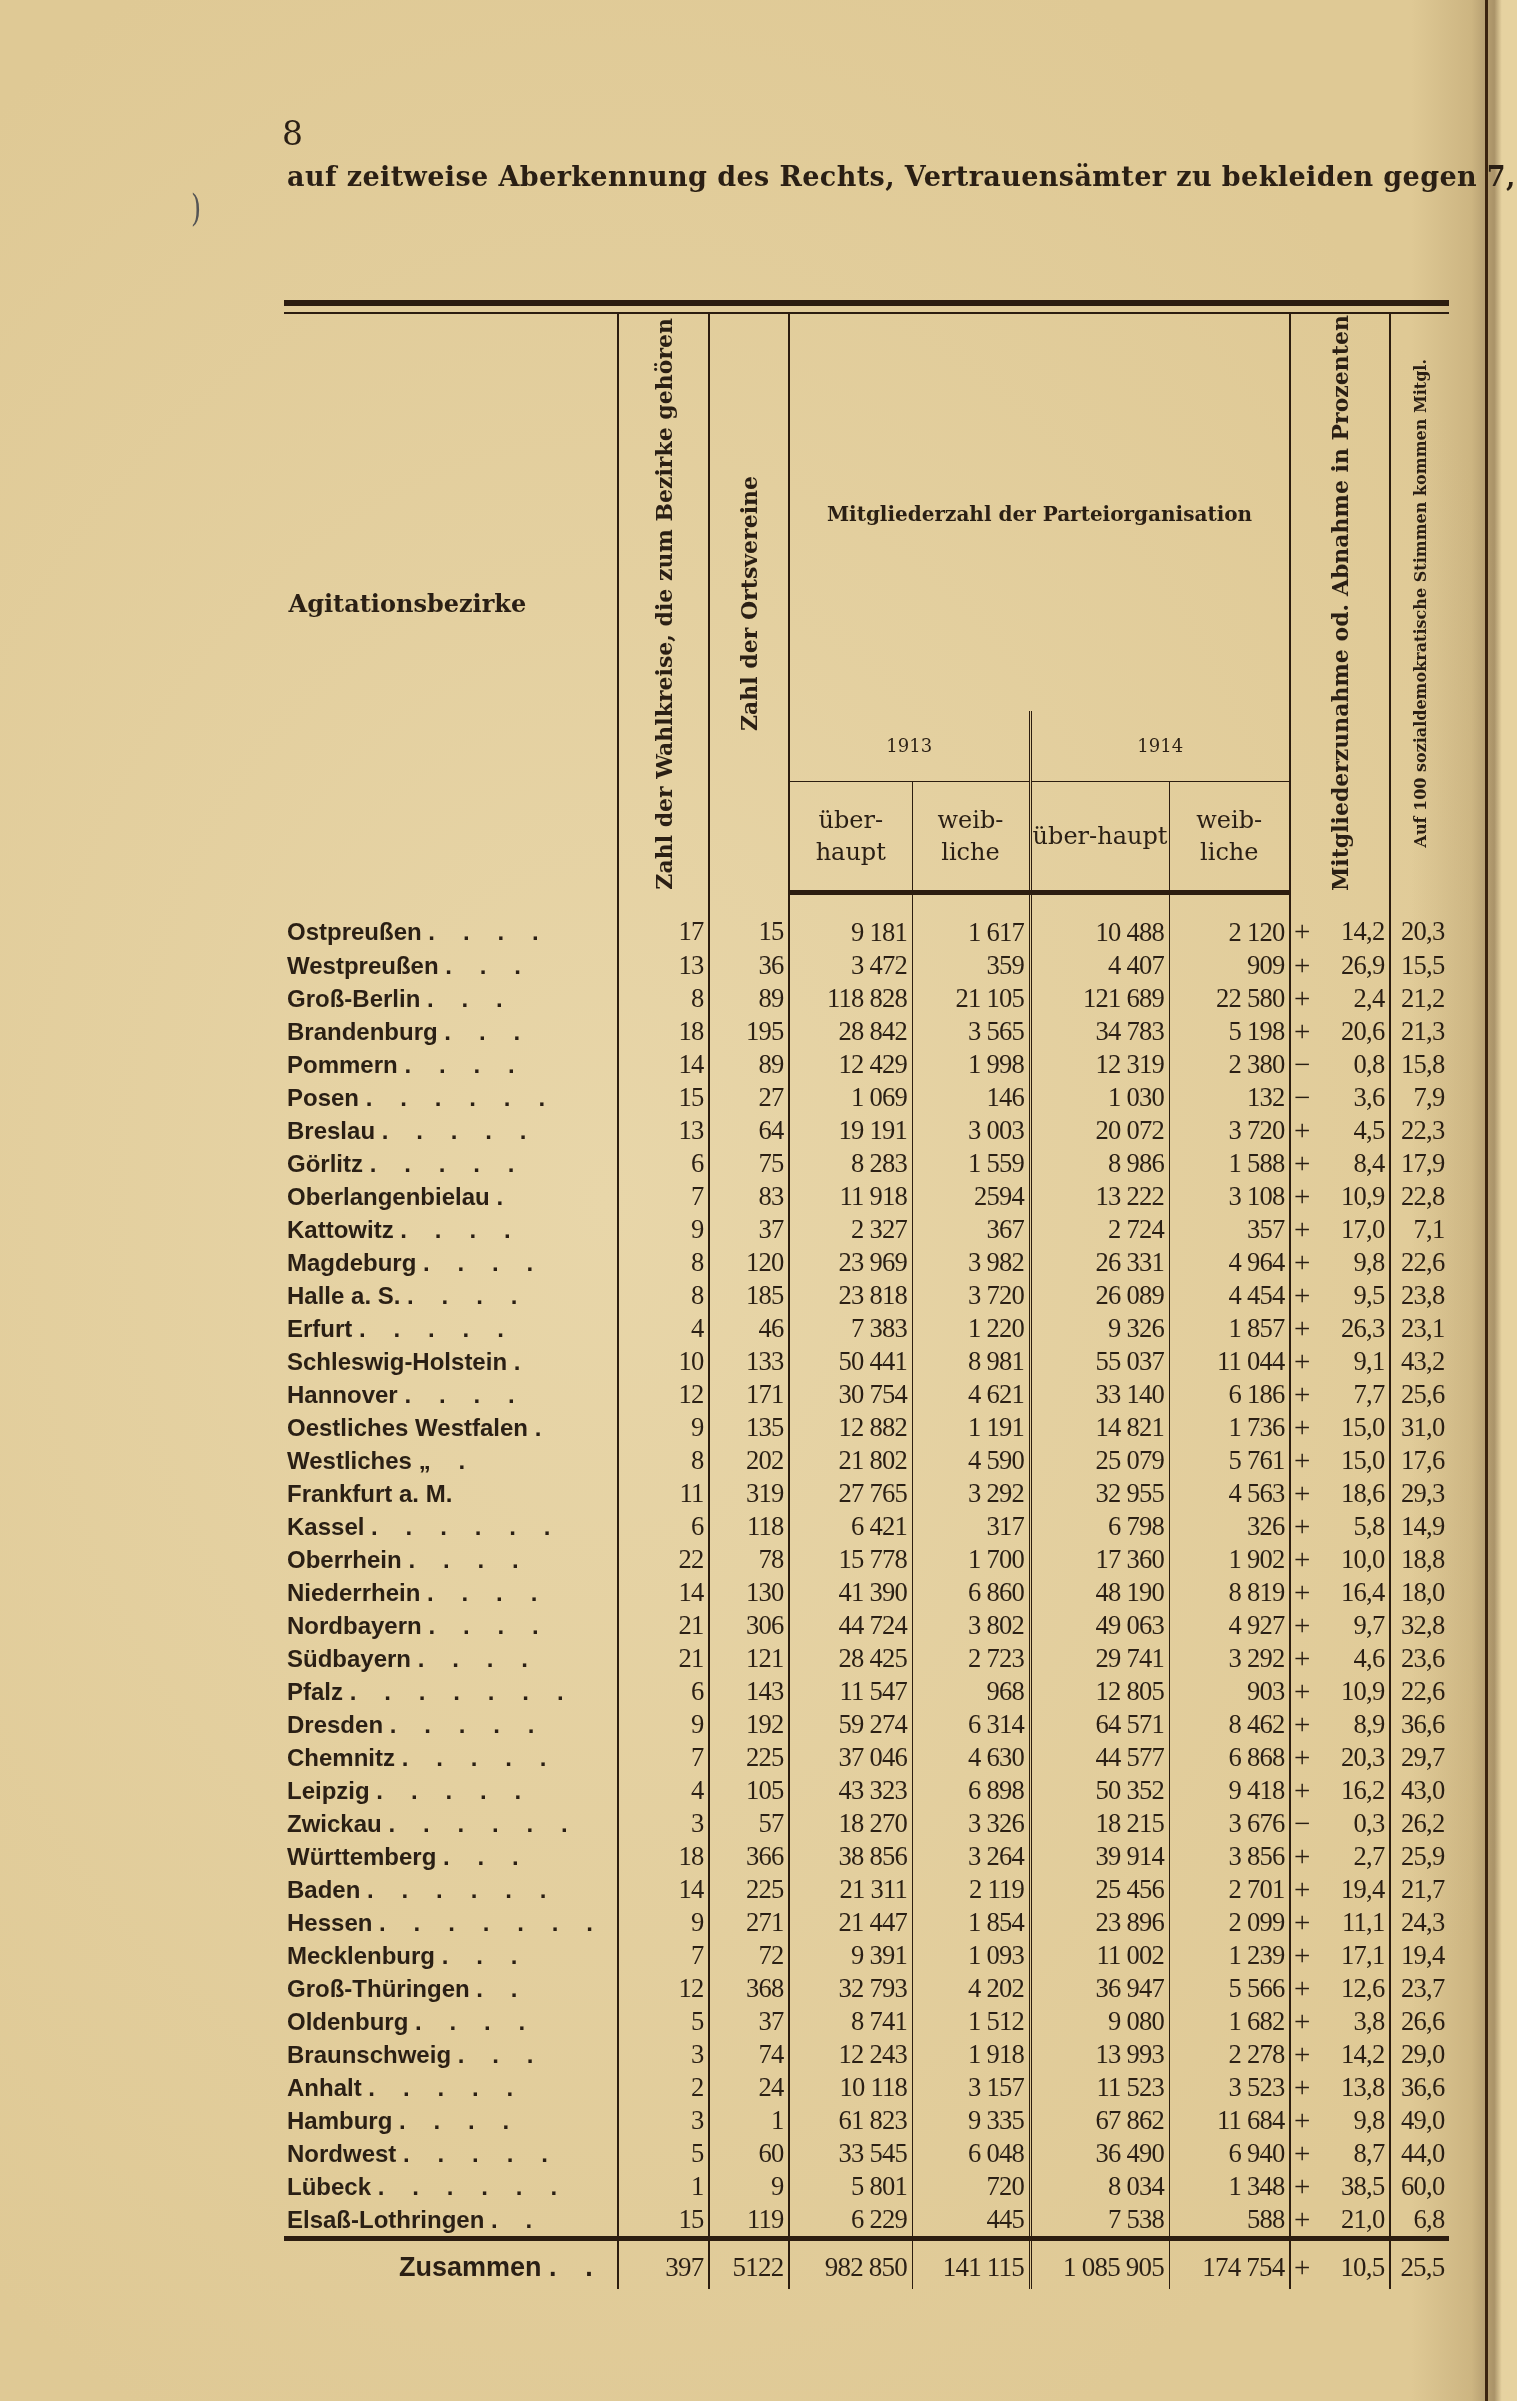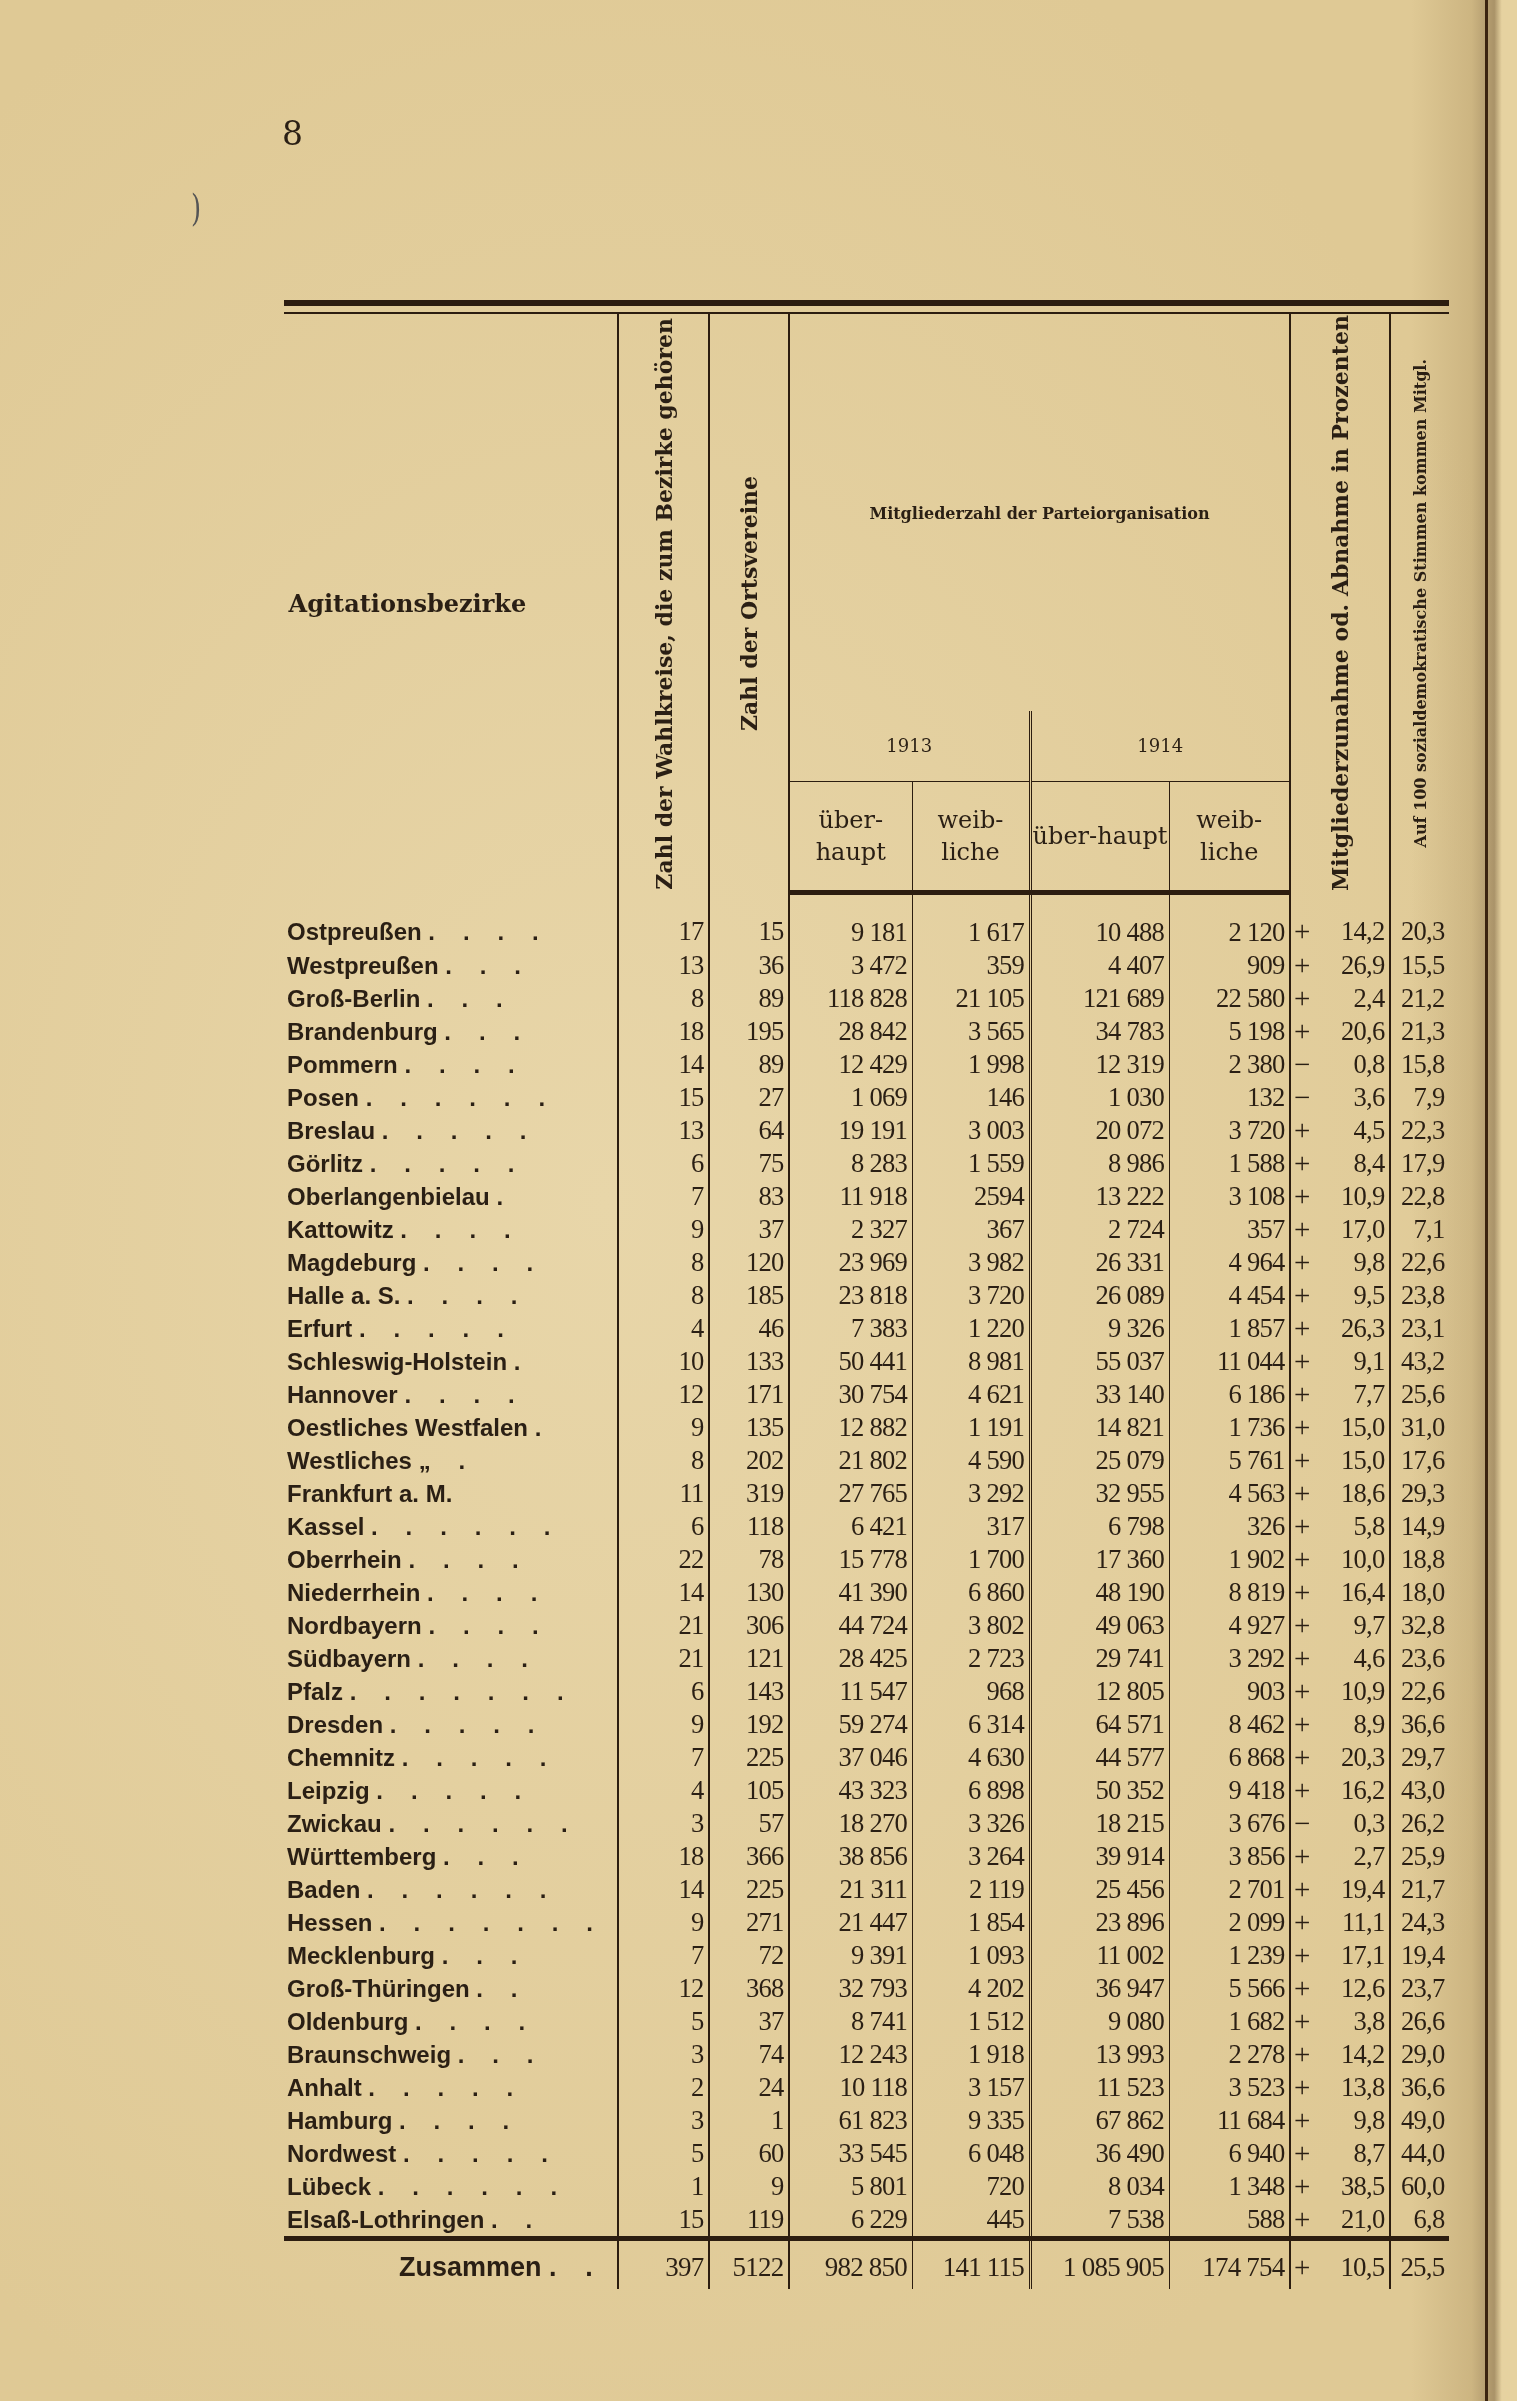--- a/index.html
+++ b/index.html
@@ -56,21 +56,21 @@
 
   th { font-weight: normal; color: #2a1f14; }
   .hdr th { border-bottom: 0; }
   .vert {
     writing-mode: vertical-rl; transform: rotate(180deg);
     font-size: 22px; line-height: 26px; white-space: nowrap;
     margin: 0 auto; font-weight: bold;
   }
   .vert.small { font-size: 16px; line-height: 19px; }
   .hdr-name { font-size: 24px; font-weight: bold; text-align: left; padding-left: 4.6px; vertical-align: middle; }
-  .hdr-group { font-size: 16px; line-height: 38px; font-weight: bold; padding: 23px 6px 21px; border-bottom: 1.5px solid #2c1d10; }
+  .hdr-group { font-size: 20px; line-height: 38px; font-weight: bold; padding: 23px 6px 21px; border-bottom: 1.5px solid #2c1d10; }
   .hdr-year { font-size: 18px; height: 68px; border-bottom: 1.5px solid #2c1d10; }
   .hdr-sub  { font-size: 24px; line-height: 32px; font-weight: normal; height: 106px; }
   .bl { border-left: 2.3px solid #2c1d10; }
   .bl-thin { border-left: 1.1px solid #2c1d10; }
   .bl-dbl { border-left: 3px double #2c1d10; }
 
   tr.hdr-last th, tr.hdr-last td { border-bottom: 5.3px solid #2c1d10; }
 
   tbody td {
     font-size: 26.6px; line-height: 33px; height: 33px; padding: 0 4.6px 0 0;
@@ -93,20 +93,21 @@
   tr.total td.name { text-align: right; padding-right: 13.7px; }
 </style>
 </head>
 <body>
 
 <div class="page-edge"></div>
 <div class="stray-mark">)</div>
 <div class="page-number">8</div>
 
 <div class="intro">
+  <p>auf zeitweise Aberkennung des Rechts, Vertrauensämter zu bekleiden gegen 7,</p>
 </div>
 
 <div class="table-wrap">
   <div class="rule-top"></div>
   <div class="rule-top2"></div>
   <table class="stats">
     <colgroup>
       <col class="c-name">
         <col class="c-wk">
         <col class="c-ov">

